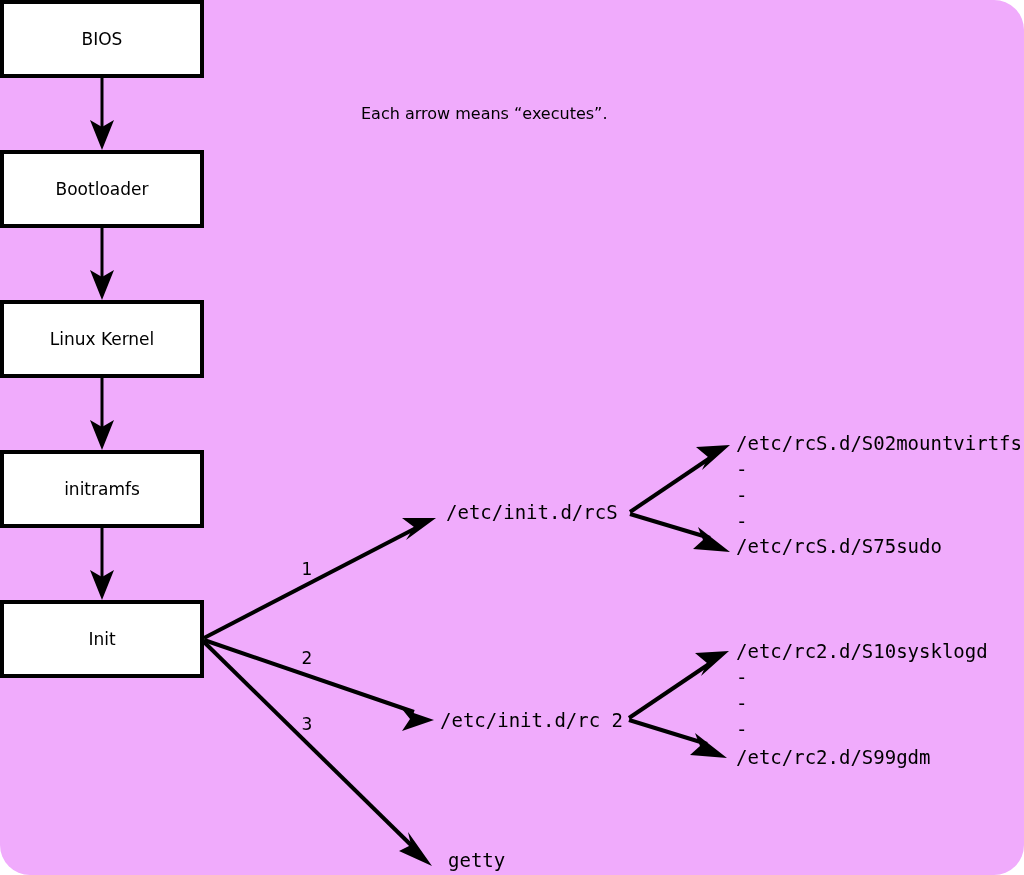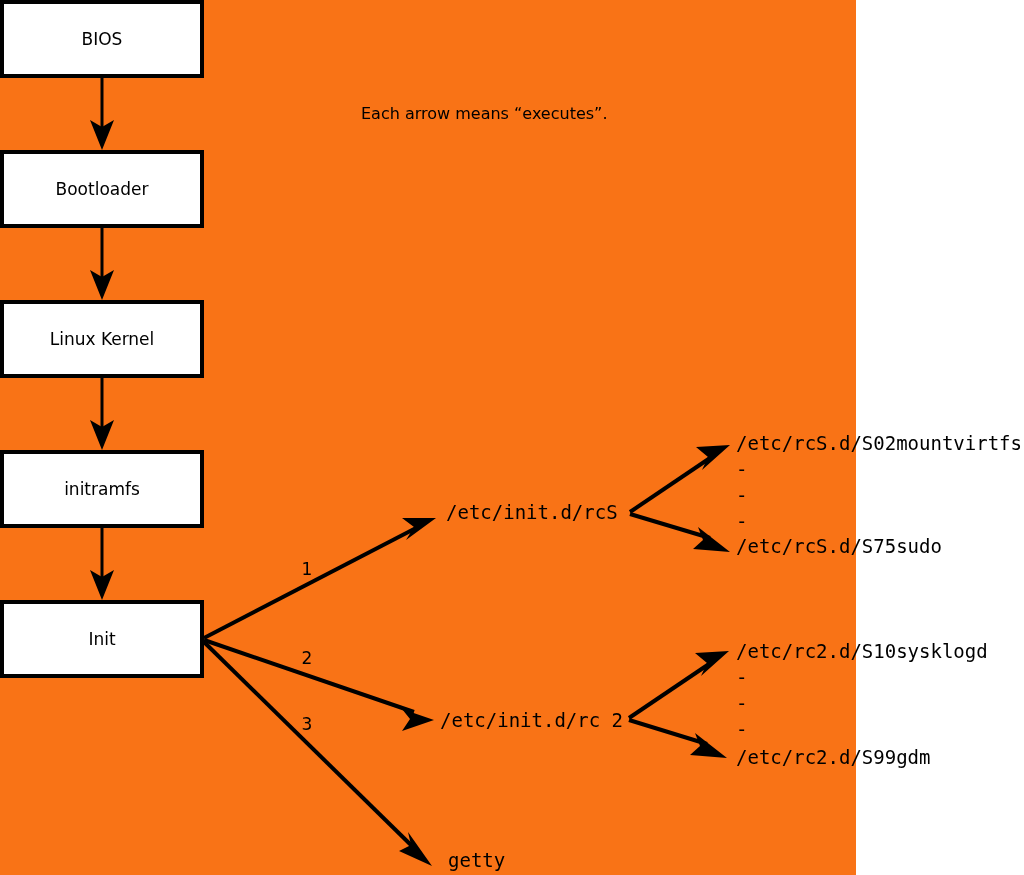--- a/index.html
+++ b/index.html
@@ -9,23 +9,24 @@
     background: #ffffff;
   }
   body {
     font-family: "Liberation Sans", sans-serif;
     width: 1024px;
     height: 875px;
     overflow: hidden;
   }
   #diagram-root {
     position: relative;
-    width: 856px;
+    width: 1024px;
     height: 875px;
-    background: #f97316;
+    background: #f0abfc;
+    border-radius: 30px;
   }
   svg.diagram {
     display: block;
     width: 1024px;
     height: 875px;
   }
   .box-rect {
     fill: #ffffff;
     stroke: #000000;
     stroke-width: 4;

